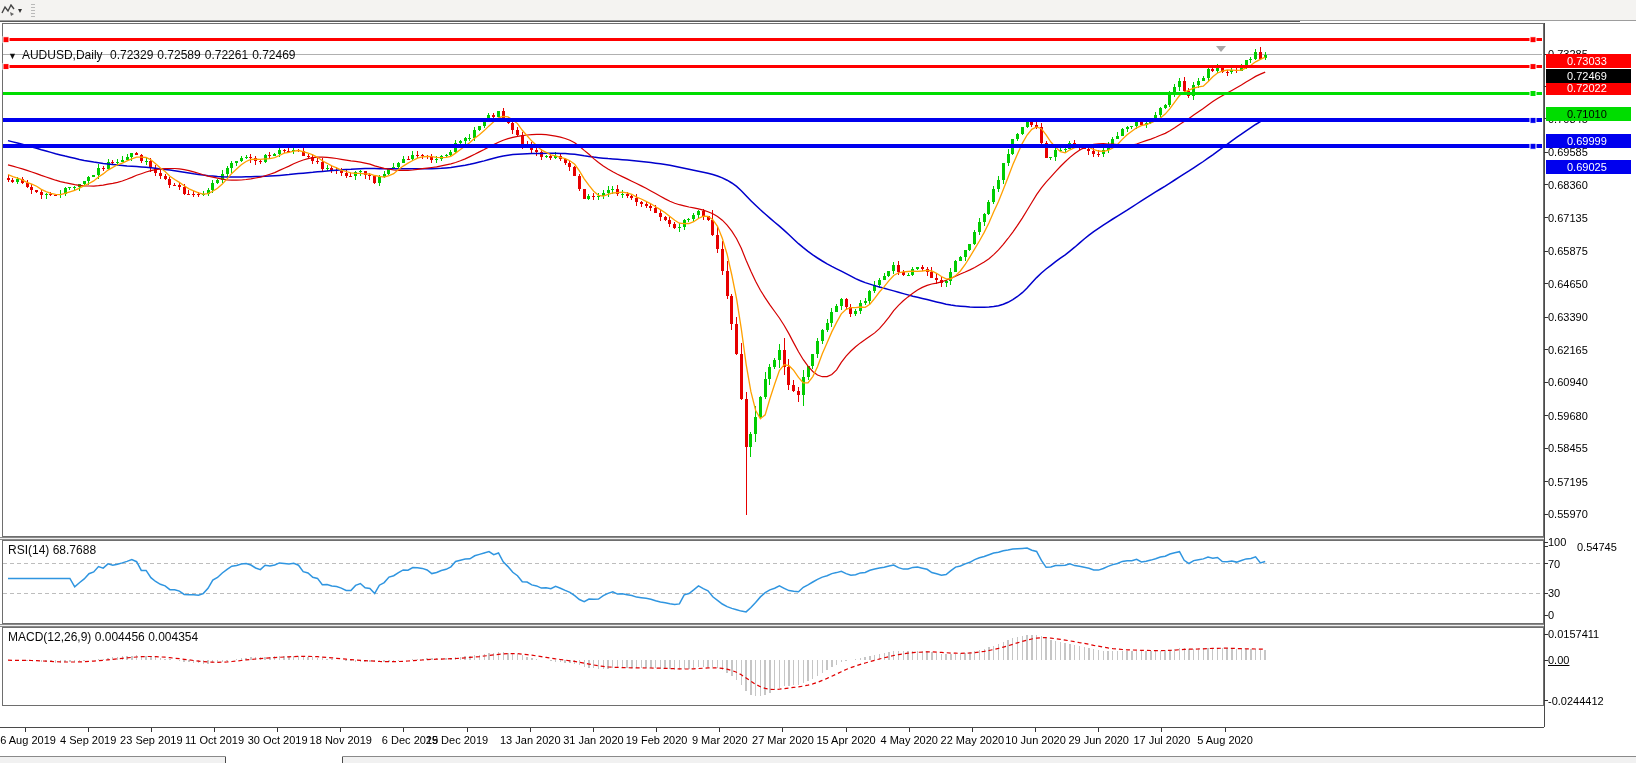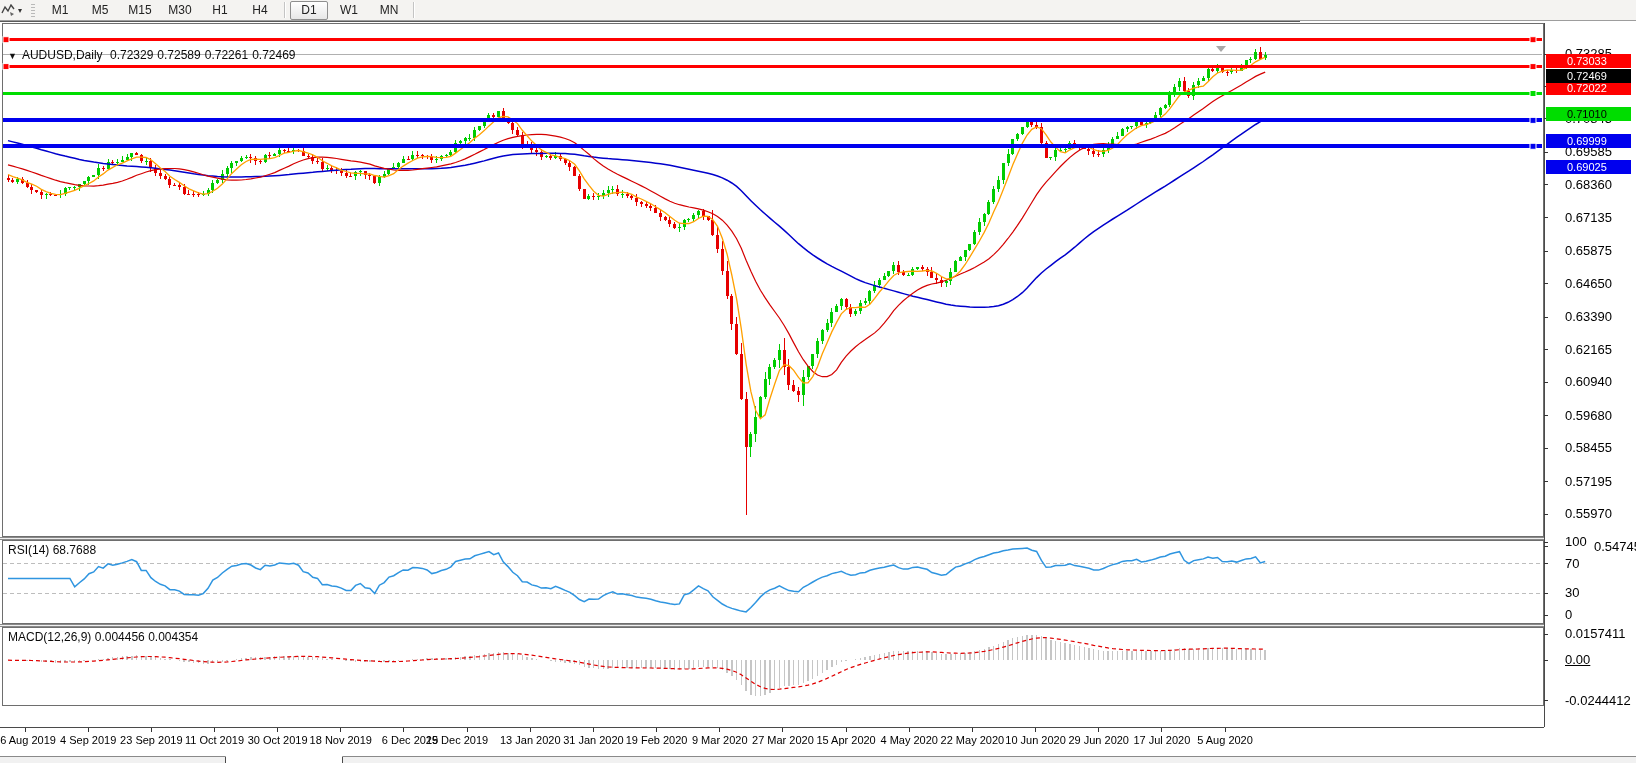--- a/index.html
+++ b/index.html
@@ -26,21 +26,21 @@
   .chart-title .tri{font-size:9px;margin-right:5px;color:#111;}
   .chart-title span{margin-right:4px;}
   .shift-marker{position:absolute;left:1216px;top:24px;width:0;height:0;z-index:4;
                 border-left:5px solid transparent;border-right:5px solid transparent;border-top:6px solid #a8a8a8;}
   .pane-label{position:absolute;left:8px;font-size:12px;color:#0a0a0a;z-index:5;}
   .sep{position:absolute;left:0;width:1544px;height:3px;background:#efefef;
        border-top:1px solid #8a8a8a;border-bottom:1px solid #8a8a8a;box-sizing:border-box;cursor:ns-resize;}
   .axis-vline{position:absolute;left:1544px;top:1px;width:1px;height:704px;background:#4a4a4a;}
   
   #right-axis{position:absolute;left:1545px;top:0;width:91px;height:734px;z-index:6;}
-  .tick-label{position:absolute;left:20px;height:12px;line-height:12px;font-size:13px;color:#000;white-space:nowrap;}
+  .tick-label{position:absolute;left:3px;height:12px;line-height:12px;font-size:11px;color:#000;white-space:nowrap;}
   .tick-dash{position:absolute;left:-1px;width:4px;height:1px;background:#333;}
   .badge{position:absolute;left:1px;width:64px;height:14px;line-height:14px;padding-left:21px;
          font-size:11px;white-space:nowrap;z-index:7;}
   
   #date-axis{position:absolute;left:0;top:705px;width:1544px;height:29px;border-top:1px solid #4a4a4a;background:#fff;}
   .date-tick{position:absolute;top:0;width:1px;height:4px;background:#333;}
   .date-label{position:absolute;top:6px;width:80px;margin-left:-40px;text-align:center;font-size:11px;color:#000;white-space:nowrap;}
   
   #tabbar{position:absolute;left:0;top:734px;width:1636px;height:29px;background:#f1f1f1;
           border-top:1px solid #8a8a8a;display:flex;align-items:stretch;box-sizing:border-box;font-size:13px;}
@@ -57,33 +57,20 @@
 
   <div class="toolbar">
     <span class="tool-icon">
       <svg width="14" height="12" viewBox="0 0 14 12" style="position:static">
         <polyline points="1,9 4,3 7,7 10,1 13,5" fill="none" stroke="#444" stroke-width="1.4"></polyline>
         <polygon points="9,8 13,10 10,12" fill="#666"></polygon>
       </svg>
       <span class="caret">▾</span>
     </span>
     <div class="grip"></div>
-    <div class="tfbar" id="tf-buttons">
-        <div class="tfbtn">M1</div>
-        <div class="tfbtn">M5</div>
-        <div class="tfbtn">M15</div>
-        <div class="tfbtn">M30</div>
-        <div class="tfbtn">H1</div>
-        <div class="tfbtn">H4</div>
-        <div class="tfsep"></div>
-        <div class="tfbtn active">D1</div>
-        <div class="tfbtn">W1</div>
-        <div class="tfbtn">MN</div>
-        <div class="tfsep"></div>
-      </div>
   </div>
 
   <div class="chartwin">
 
     <svg id="svg-main" width="1542" height="514" style="left:2px;top:1px;">
         <rect x="0.5" y="0.5" width="1541" height="513" fill="#fff" stroke="#6e6e6e" shape-rendering="crispEdges"></rect>
         <line x1="1" y1="31.69744000000015" x2="1540" y2="31.69744000000015" stroke="#b0b0b0" stroke-width="1" shape-rendering="crispEdges"></line>
         <g>
           <line x1="6" y1="152.30475114180734" x2="6" y2="158.53007836124735" stroke="#e60000" stroke-width="1" shape-rendering="crispEdges"></line>
           <rect x="4.5" y="155.2458795350054" width="3" height="2.1272000000000446" fill="#e60000" shape-rendering="crispEdges"></rect>

